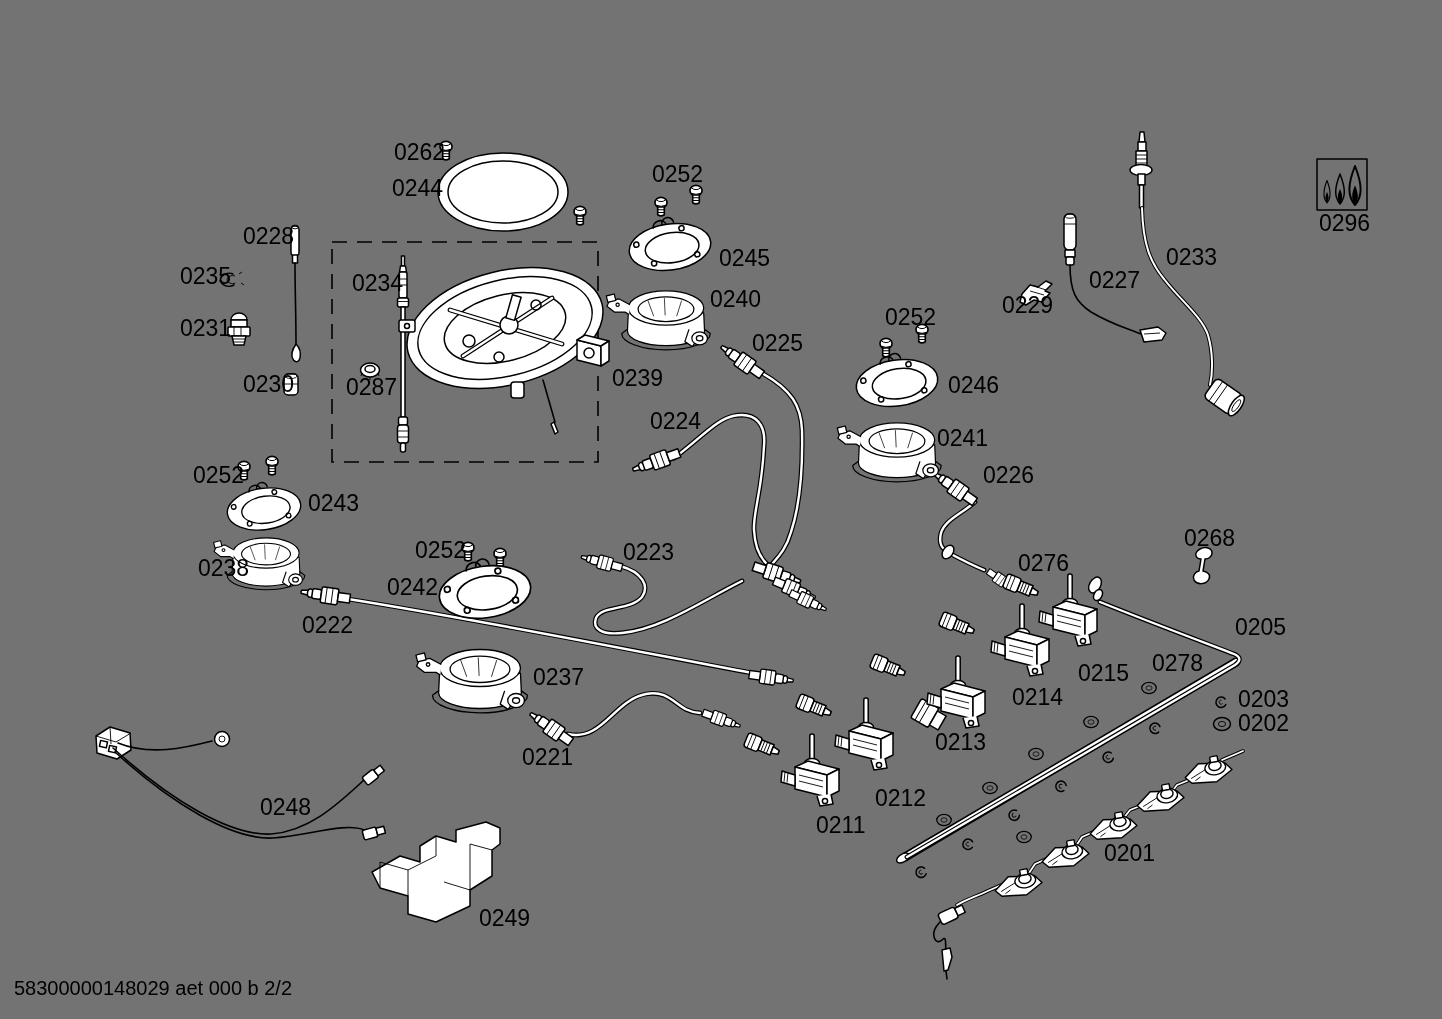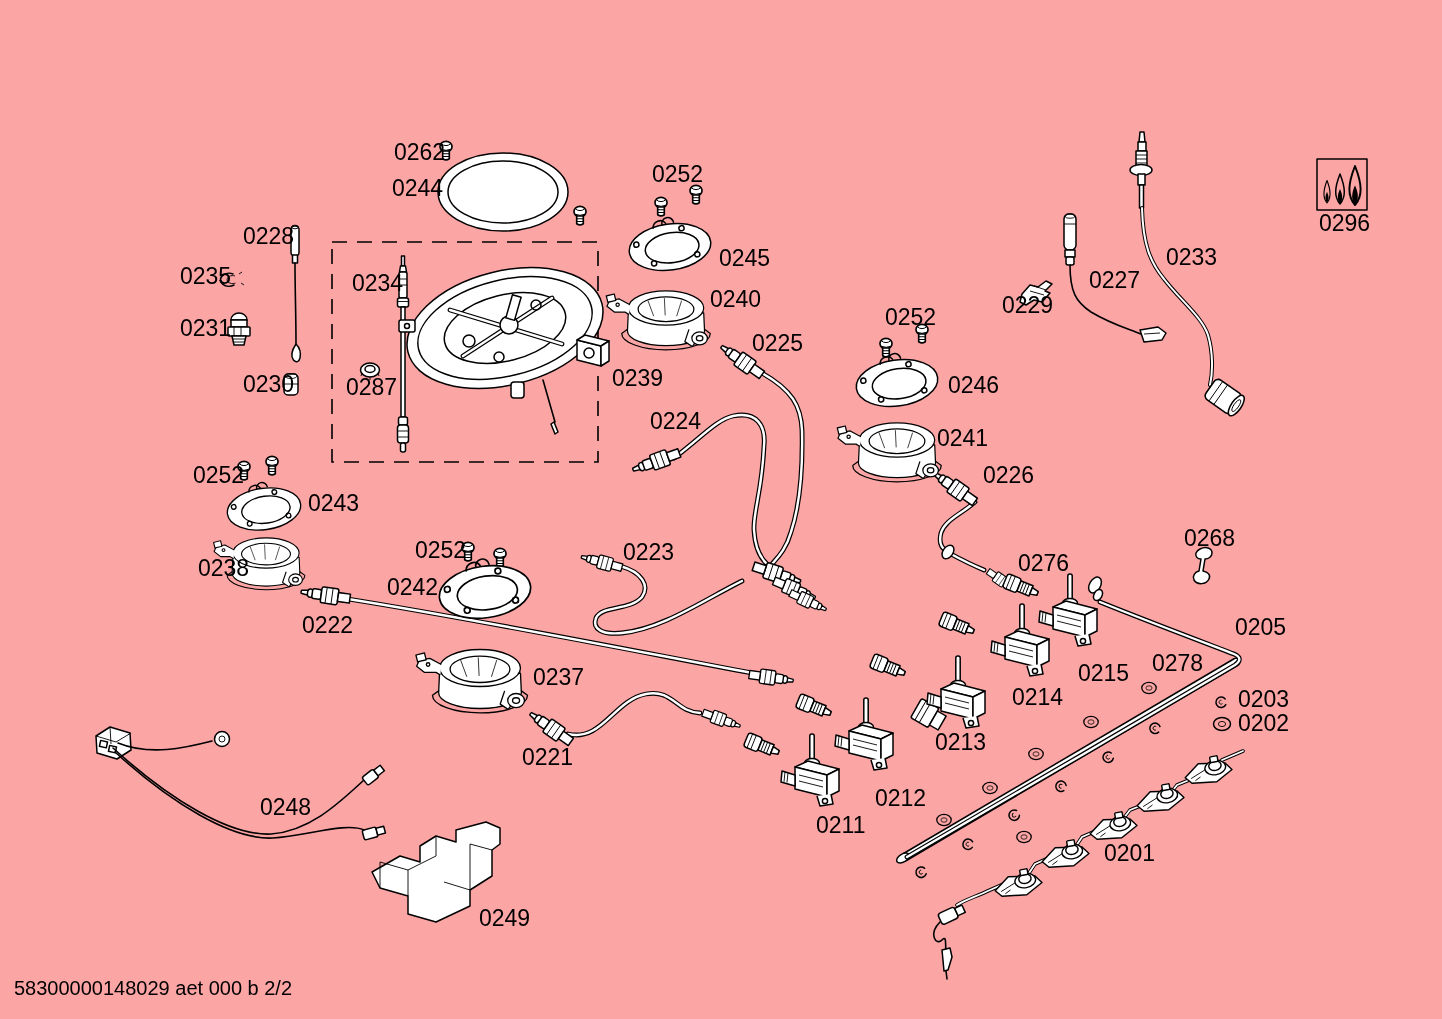--- a/index.html
+++ b/index.html
@@ -1,16 +1,16 @@
 <!DOCTYPE html>
 <html><head>
 <meta charset="utf-8">
 <style>
   html,body{margin:0;padding:0;background:#fff;}
-  .stage{position:relative;width:1442px;height:1019px;background:#fca5a5;overflow:hidden;}
+  .stage{position:relative;width:1442px;height:1019px;background:#737373;overflow:hidden;}
   svg{display:block;}
   .part-label{font-family:"Liberation Sans","DejaVu Sans",sans-serif;font-size:23px;fill:#000;}
   .footer-text{font-family:"Liberation Sans","DejaVu Sans",sans-serif;font-size:20px;fill:#000;}
   .lw{fill:#fff;stroke:#000;stroke-width:1.5;stroke-linejoin:round;}
   .ln{fill:none;stroke:#000;stroke-width:1.5;stroke-linejoin:round;stroke-linecap:round;}
   .lt{fill:none;stroke:#000;stroke-width:0.9;}
   .blk{fill:#000;stroke:none;}
   .pipeO{fill:none;stroke:#000;stroke-width:4.8;stroke-linecap:round;stroke-linejoin:round;}
   .pipeI{fill:none;stroke:#fff;stroke-width:2.4;stroke-linecap:round;stroke-linejoin:round;}
   .wire{fill:none;stroke:#000;stroke-width:1.6;stroke-linecap:round;}

